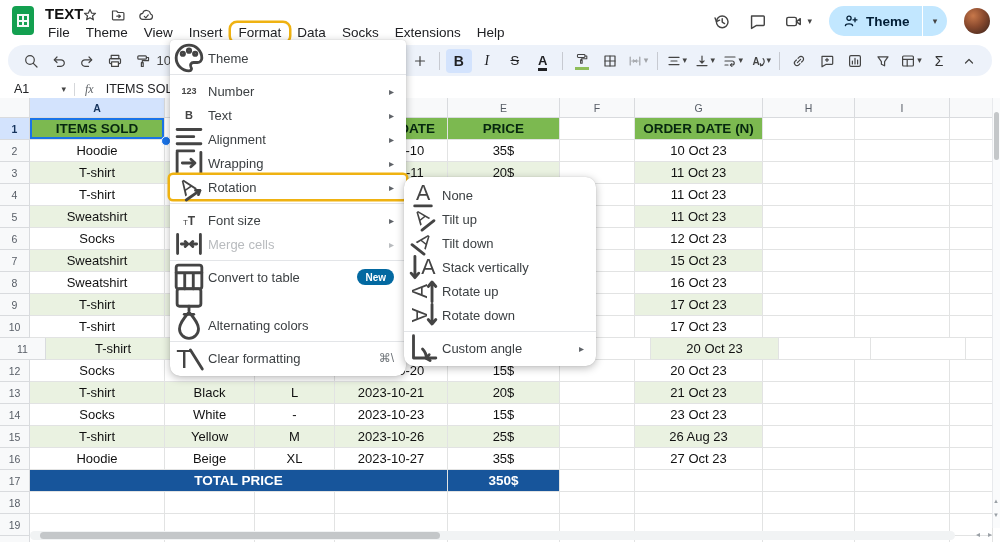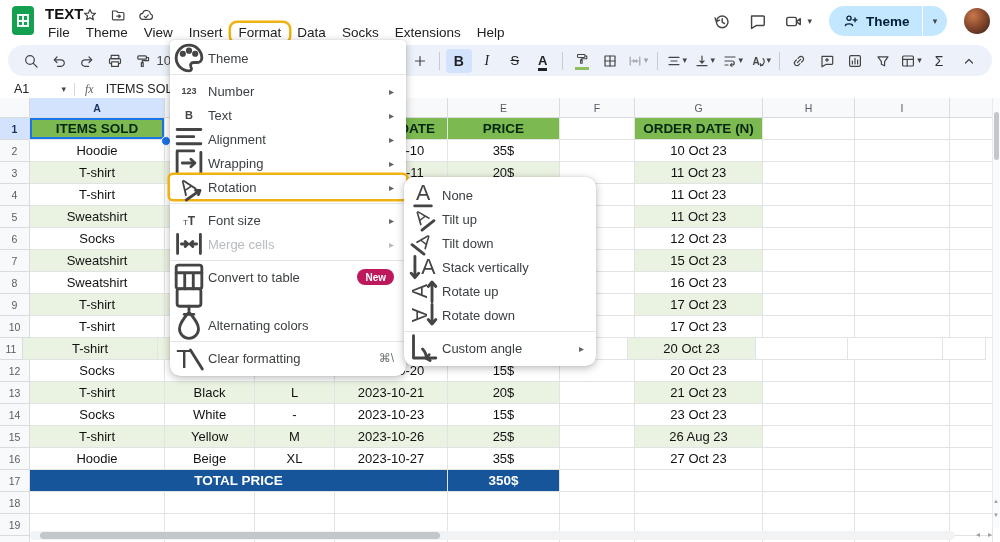--- a/index.html
+++ b/index.html
@@ -84,21 +84,21 @@
   
   .gmenu{position:absolute;background:#fff;border-radius:4px 4px 10px 10px;box-shadow:0 2px 8px rgba(0,0,0,.28),0 0 1px rgba(0,0,0,.2);
       padding:6px 0;z-index:50;font-size:13px;color:#3c4043;}
   .gm-item{height:24px;display:flex;align-items:center;padding-right:12px;}
   .gm-ic{width:38px;display:flex;justify-content:center;color:#444;}
   .gm-label{flex:1;}
   .gm-arrow{color:#5f6368;font-size:10px;}
   .gm-div{height:1px;background:#e3e5e8;margin:4px 0;}
   .gm-item.disabled .gm-label,.gm-item.disabled .gm-ic,.gm-item.disabled .gm-arrow{color:#b8bbbe;}
   .gm-item.hl{box-shadow:0 0 0 2.5px var(--amber);border-radius:3px;background:#fff;position:relative;z-index:2;}
-  .badge{background:#be185d;color:#fff;font-size:10px;font-weight:bold;padding:2.5px 8px;border-radius:9px;}
+  .badge{background:#0369a1;color:#fff;font-size:10px;font-weight:bold;padding:2.5px 8px;border-radius:9px;}
   .shortcut{color:#70757a;font-size:12px;}
   #format-menu{left:170px;top:40px;width:236px;border-radius:4px 4px 10px 10px;}
   #rotation-menu{left:404px;top:177px;width:192px;border-radius:10px;}
   .small123{font-size:9px;font-weight:bold;letter-spacing:0;}
   .ttg b{font-size:12px;} .ttg i{font-style:normal;font-size:8px;}
 </style>
 </head>
 <body>
 
 <div id="app">
@@ -522,21 +522,21 @@
         <div class="cell" style="width: 80px; height: 22px;"></div>
         <div class="cell" style="width: 113px; height: 22px;"></div>
         <div class="cell" style="width: 112px; height: 22px;"></div>
         <div class="cell" style="width: 75px; height: 22px;"></div>
         <div class="cell" style="width: 128px; height: 22px;">17 Oct 23</div>
         <div class="cell" style="width: 92px; height: 22px;"></div>
         <div class="cell" style="width: 95px; height: 22px;"></div>
         <div class="cell" style="width: 43px; height: 22px;"></div>
       </div>
       <div class="grow">
-        <div class="rnum" style="width: 23px; height: 22px;">11</div>
+        <div class="rnum" style="width: 46px; height: 22px;">11</div>
         <div class="cell shade" style="width: 135px; height: 22px;">T-shirt</div>
         <div class="cell shade" style="width: 90px; height: 22px;"></div>
         <div class="cell shade" style="width: 80px; height: 22px;"></div>
         <div class="cell shade" style="width: 113px; height: 22px;"></div>
         <div class="cell shade" style="width: 112px; height: 22px;"></div>
         <div class="cell" style="width: 75px; height: 22px;"></div>
         <div class="cell shade" style="width: 128px; height: 22px;">20 Oct 23</div>
         <div class="cell" style="width: 92px; height: 22px;"></div>
         <div class="cell" style="width: 95px; height: 22px;"></div>
         <div class="cell" style="width: 43px; height: 22px;"></div>

